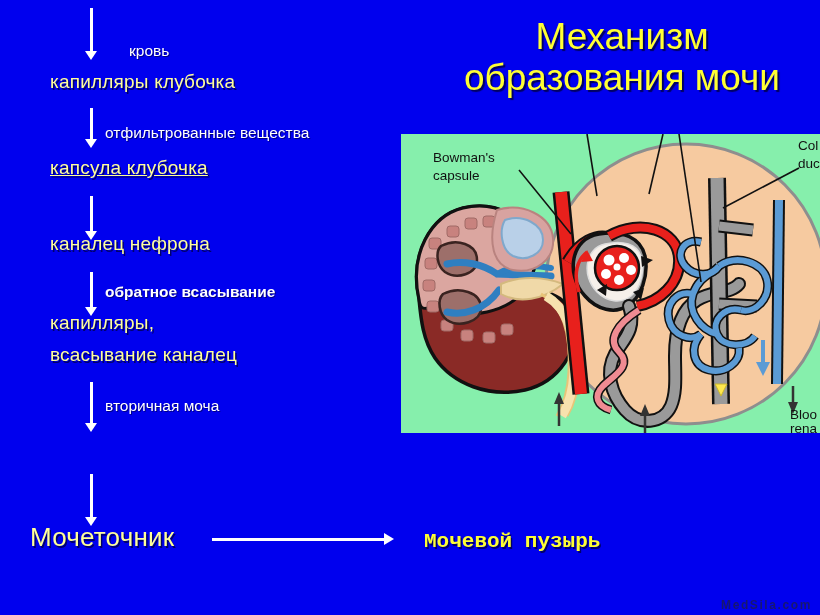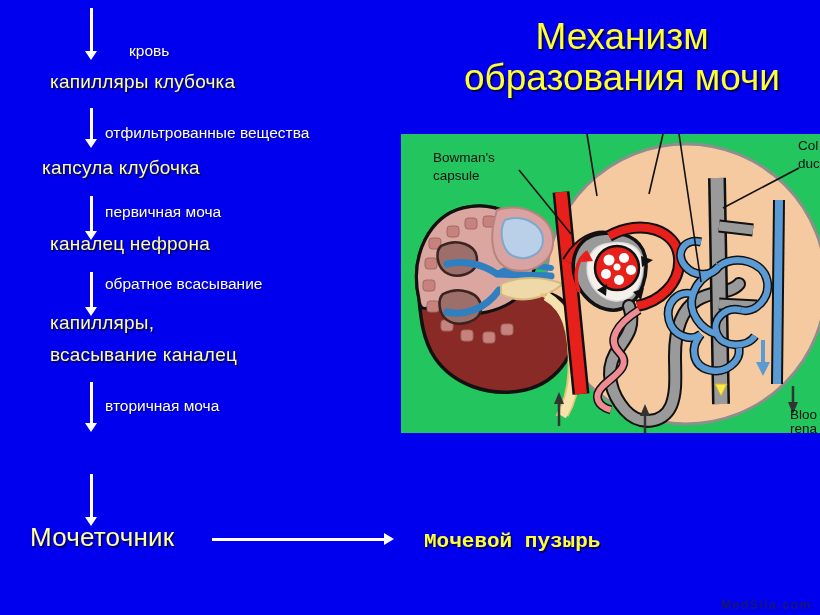--- a/index.html
+++ b/index.html
@@ -103,21 +103,21 @@
     text-shadow: 2px 2px 1px rgba(0,0,0,.6);
   }
 
   
   #diagram {
     position: absolute;
     left: 401px;
     top: 134px;
     width: 419px;
     height: 299px;
-    background: #22c55e;
+    background: #86efac;
     overflow: hidden;
   }
   #diagram svg { display: block; }
 
   .dlabel {
     font-family: "Liberation Sans", sans-serif;
     font-size: 13.5px;
     fill: #111111;
   }
 
@@ -150,35 +150,34 @@
   <div class="flow-minor" style="left:105px; top:42px;margin-left:24px;">кровь</div>
 
   <div class="flow-major" style="left:50px; top:72px;">капилляры клубочка</div>
 
   <div class="v-arrow" style="left:85px; top:108px; height:40px;">
     <div class="shaft" style="height:32px;"></div>
     <div class="head" style="top:31px;"></div>
   </div>
   <div class="flow-minor" style="left:105px; top:124px;">отфильтрованные вещества</div>
 
-  <div class="flow-major" style="left:42px; top:158px;">капсула клубочка</div>
+  <div class="flow-major" style="left:50px; top:158px;text-decoration:underline;">капсула клубочка</div>
 
   <div class="v-arrow" style="left:85px; top:196px; height:44px;">
     <div class="shaft" style="height:36px;"></div>
     <div class="head" style="top:35px;"></div>
   </div>
-  <div class="flow-minor" style="left:105px; top:203px;">первичная моча</div>
 
   <div class="flow-major" style="left:50px; top:234px;">каналец нефрона</div>
 
   <div class="v-arrow" style="left:85px; top:272px; height:44px;">
     <div class="shaft" style="height:36px;"></div>
     <div class="head" style="top:35px;"></div>
   </div>
-  <div class="flow-minor" style="left:105px; top:275px;">обратное всасывание</div>
+  <div class="flow-minor" style="left:105px; top:283px;font-weight:bold;">обратное всасывание</div>
 
   <div class="flow-major" style="left:50px; top:313px;">капилляры,</div>
   <div class="flow-major" style="left:50px; top:345px;">всасывание каналец</div>
 
   <div class="v-arrow" style="left:85px; top:382px; height:50px;">
     <div class="shaft" style="height:42px;"></div>
     <div class="head" style="top:41px;"></div>
   </div>
   <div class="flow-minor" style="left:105px; top:397px;">вторичная моча</div>
 

